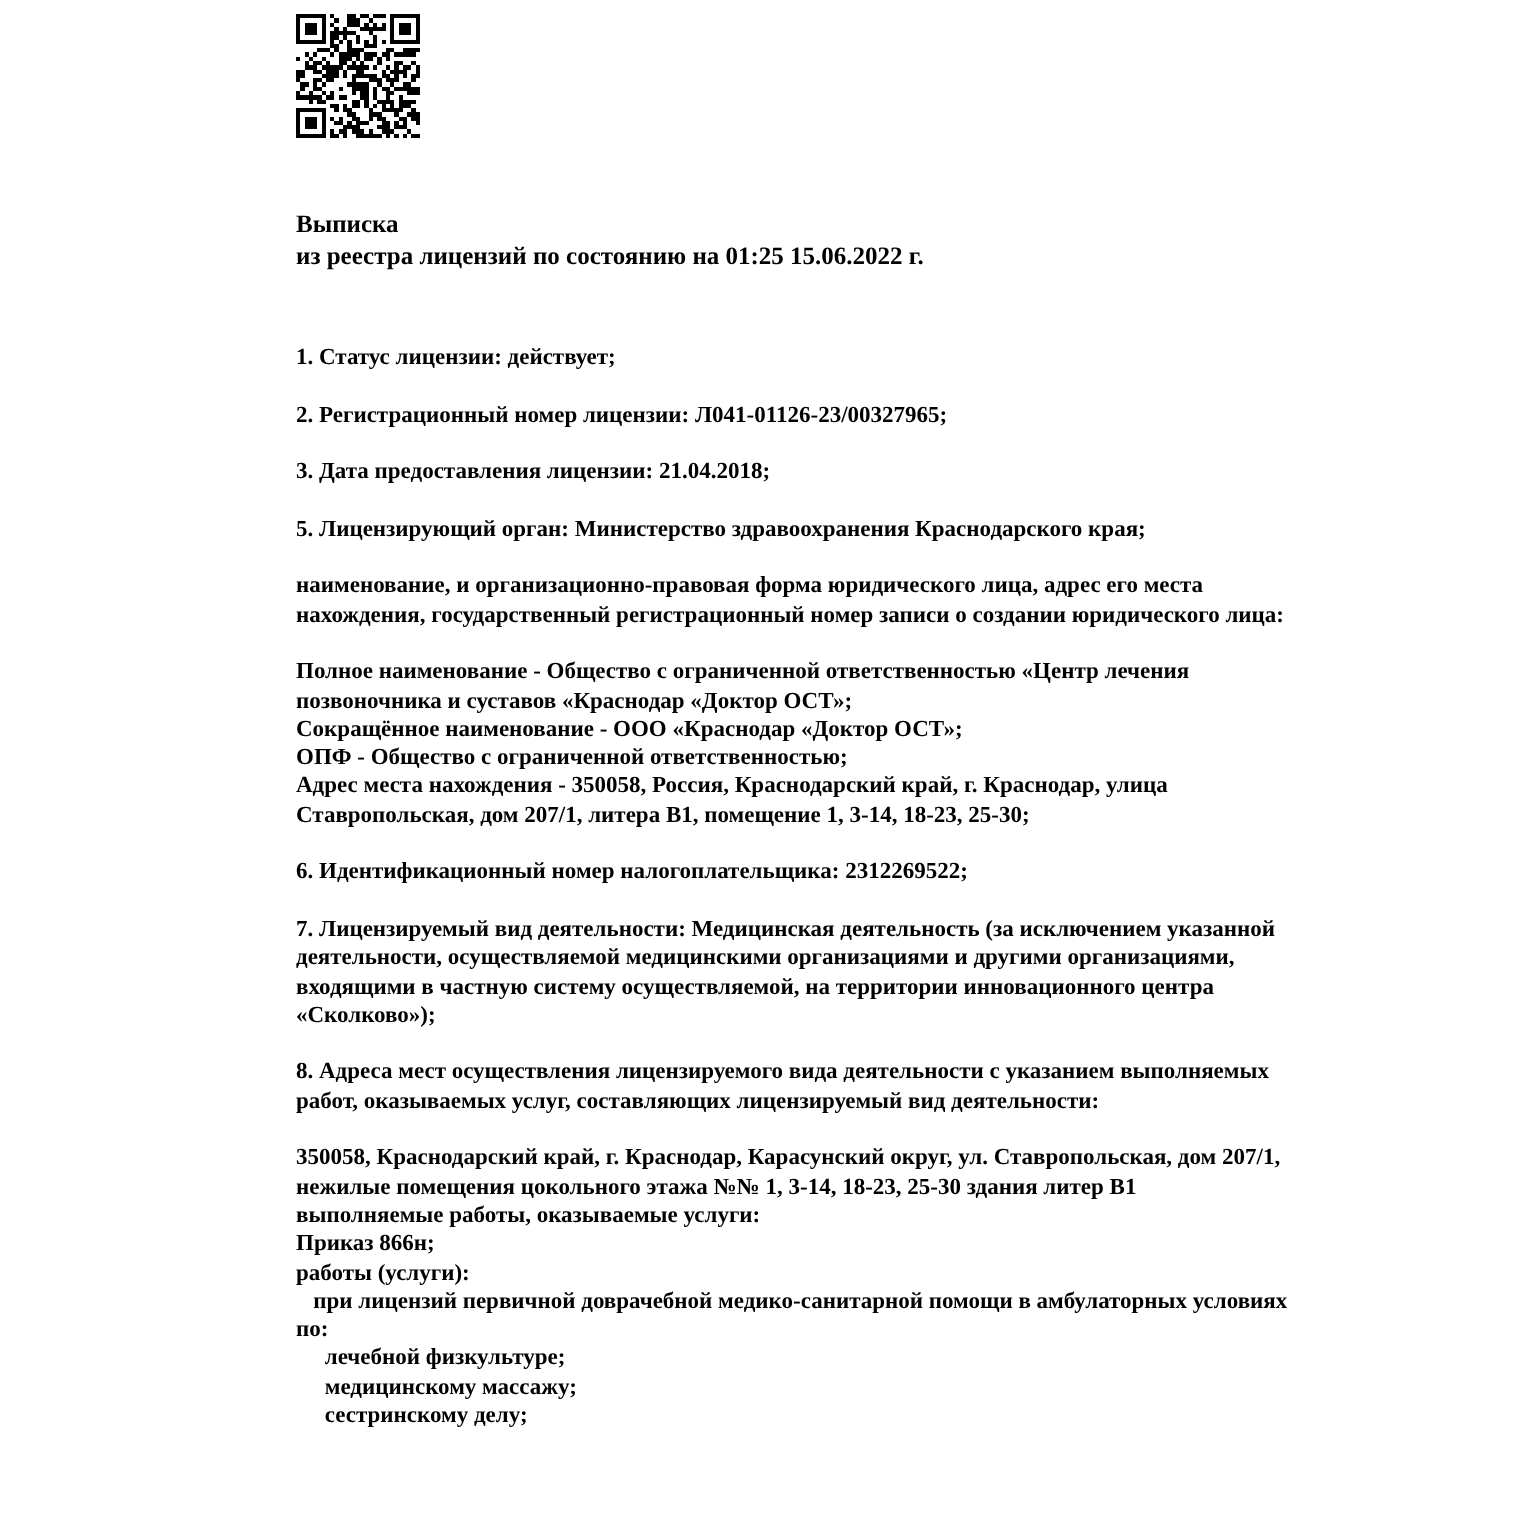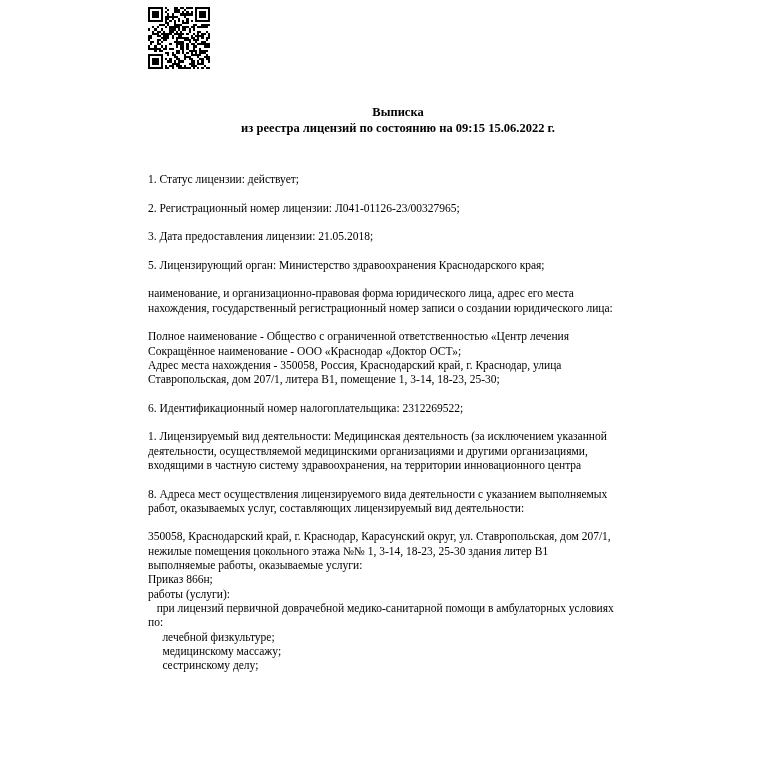--- a/index.html
+++ b/index.html
@@ -7,27 +7,27 @@
     width: 766px; height: 759px;
     background: #ffffff; overflow: hidden;
     font-family: "Liberation Serif", "DejaVu Serif", serif;
     color: #000000;
     -webkit-font-smoothing: antialiased;
   }
   .page { position: relative; width: 766px; height: 759px; background: #ffffff; }
   .qr { position: absolute; left: 148px; top: 7px; width: 62px; height: 62px; }
   .header {
     position: absolute; left: 148px; top: 104px; width: 500px;
-    text-align: center; font-weight: bold; font-size: 12.5px; line-height: 16px;
+    font-weight: bold; font-size: 12.5px; line-height: 16px;
   }
   .doc-body {
     position: absolute; left: 148px; top: 172px; width: 520px;
     font-size: 11.5px; line-height: 14.3px;
   }
-  .block { margin: 0 0 14.3px 0; padding: 0; }
+  .block { margin: 0 0 14.3px 0; padding: 0; font-weight: bold; }
   .line { display: block; white-space: pre; }
 </style>
 </head>
 <body>
 
 <div class="page">
 
   <svg id="qr-svg" class="qr" viewBox="0 0 29 29" fill="#000000" shape-rendering="crispEdges">
       <rect x="8" y="0" width="1" height="1"></rect>
       <rect x="12" y="0" width="1" height="1"></rect>
@@ -370,61 +370,64 @@
       <rect x="22" y="0" width="7" height="7"></rect>
       <rect fill="#ffffff" x="23" y="1" width="5" height="5"></rect>
       <rect x="24" y="2" width="3" height="3"></rect>
       <rect x="0" y="22" width="7" height="7"></rect>
       <rect fill="#ffffff" x="1" y="23" width="5" height="5"></rect>
       <rect x="2" y="24" width="3" height="3"></rect>
     </svg>
 
   <div class="header">
     <div class="line">Выписка</div>
-    <div class="line">из реестра лицензий по состоянию на 09:15 15.06.2022 г.</div>
+    <div class="line">из реестра лицензий по состоянию на 01:25 15.06.2022 г.</div>
   </div>
 
   <div class="doc-body">
 
     <p class="block">
         <span class="line">1. Статус лицензии: действует;</span>
       </p>
 
     <p class="block">
         <span class="line">2. Регистрационный номер лицензии: Л041-01126-23/00327965;</span>
       </p>
 
     <p class="block">
-        <span class="line">3. Дата предоставления лицензии: 21.05.2018;</span>
+        <span class="line">3. Дата предоставления лицензии: 21.04.2018;</span>
       </p>
 
     <p class="block">
         <span class="line">5. Лицензирующий орган: Министерство здравоохранения Краснодарского края;</span>
       </p>
 
     <p class="block">
       <span class="line">наименование, и организационно-правовая форма юридического лица, адрес его места</span>
       <span class="line">нахождения, государственный регистрационный номер записи о создании юридического лица:</span>
     </p>
 
     <p class="block">
       <span class="line">Полное наименование - Общество с ограниченной ответственностью «Центр лечения</span>
+      <span class="line">позвоночника и суставов «Краснодар «Доктор ОСТ»;</span>
       <span class="line">Сокращённое наименование - ООО «Краснодар «Доктор ОСТ»;</span>
+      <span class="line">ОПФ - Общество с ограниченной ответственностью;</span>
       <span class="line">Адрес места нахождения - 350058, Россия, Краснодарский край, г. Краснодар, улица</span>
       <span class="line">Ставропольская, дом 207/1, литера В1, помещение 1, 3-14, 18-23, 25-30;</span>
     </p>
 
     <p class="block">
         <span class="line">6. Идентификационный номер налогоплательщика: 2312269522;</span>
       </p>
 
     <p class="block">
-      <span class="line">1. Лицензируемый вид деятельности: Медицинская деятельность (за исключением указанной</span>
+      <span class="line">7. Лицензируемый вид деятельности: Медицинская деятельность (за исключением указанной</span>
       <span class="line">деятельности, осуществляемой медицинскими организациями и другими организациями,</span>
-      <span class="line">входящими в частную систему здравоохранения, на территории инновационного центра</span>
+      <span class="line">входящими в частную систему осуществляемой, на территории инновационного центра</span>
+      <span class="line">«Сколково»);</span>
     </p>
 
     <p class="block">
       <span class="line">8. Адреса мест осуществления лицензируемого вида деятельности с указанием выполняемых</span>
       <span class="line">работ, оказываемых услуг, составляющих лицензируемый вид деятельности:</span>
     </p>
 
     <p class="block">
       <span class="line">350058, Краснодарский край, г. Краснодар, Карасунский округ, ул. Ставропольская, дом 207/1,</span>
       <span class="line">нежилые помещения цокольного этажа №№ 1, 3-14, 18-23, 25-30 здания литер В1</span>

